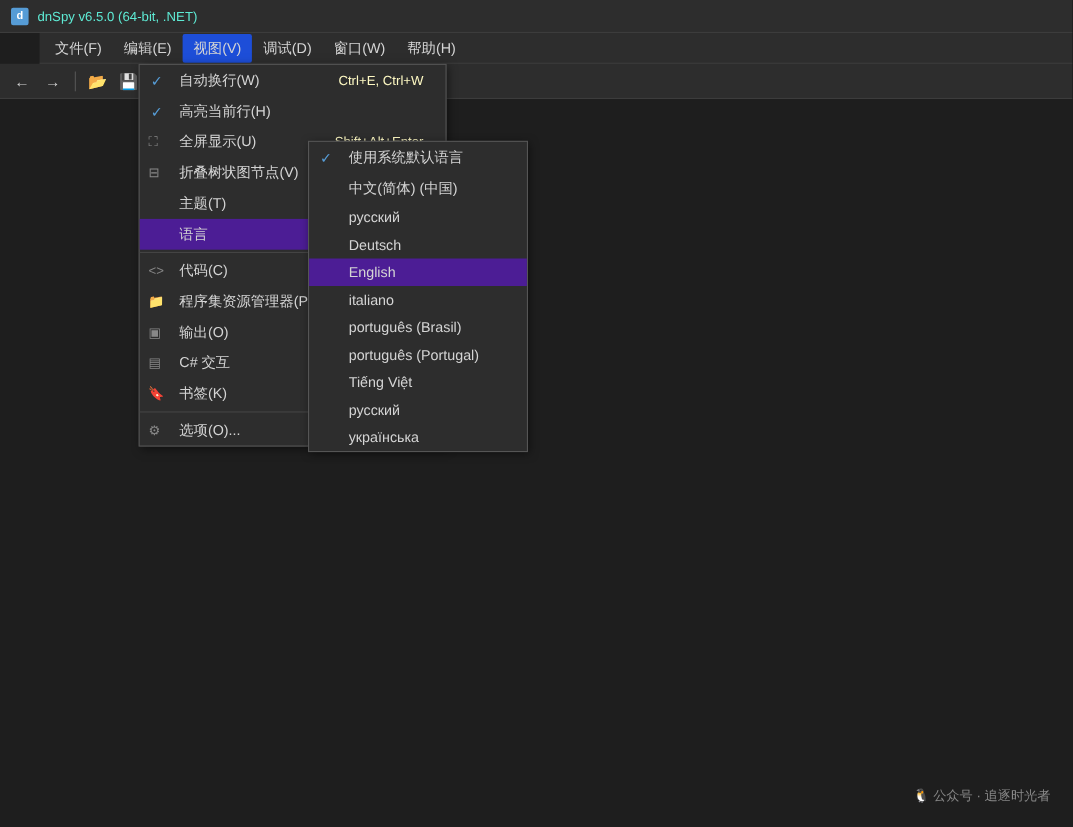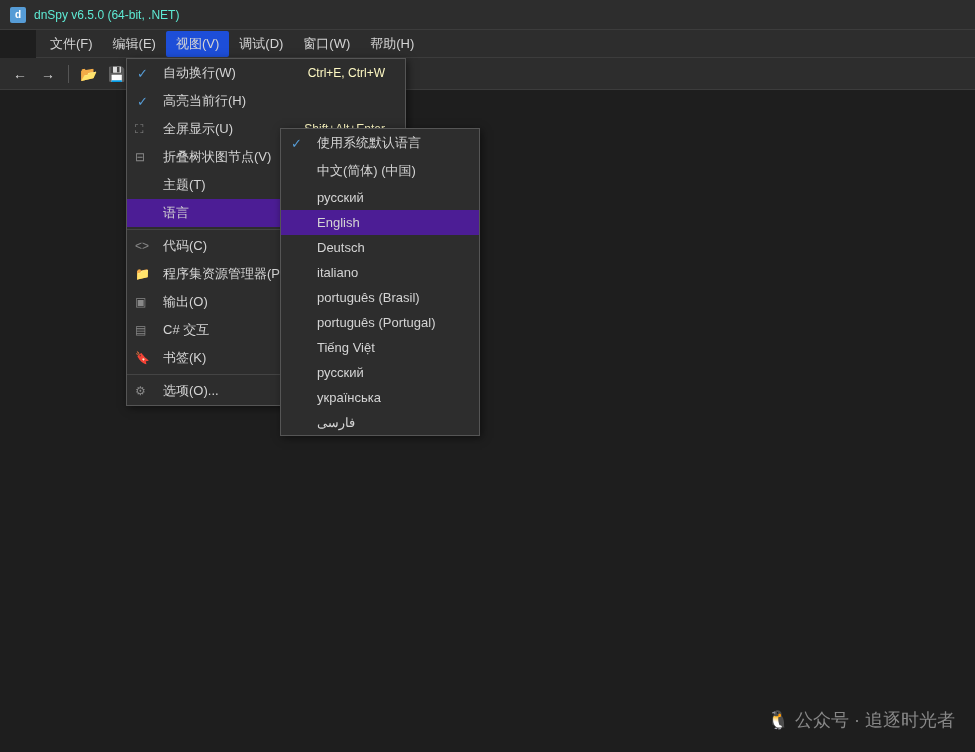--- a/index.html
+++ b/index.html
@@ -178,21 +178,21 @@
       box-shadow: 2px 2px 8px rgba(0,0,0,0.5);
       z-index: 101;
     }
 
     
     .watermark {
       position: absolute;
       bottom: 20px;
       right: 20px;
       color: #888;
-      font-size: 18px;
+      font-size: 12px;
       margin-left: 20px;
     }
 
     
     .main-content {
       position: absolute;
       top: 90px;
       left: 0;
       right: 0;
       bottom: 0;
@@ -315,45 +315,42 @@
   <div class="dropdown-item">
     <span class="check-mark">✓</span>
     <span>使用系统默认语言</span>
   </div>
   <div class="dropdown-item">
     <span>中文(简体) (中国)</span>
   </div>
   <div class="dropdown-item">
     <span>русский</span>
   </div>
+  <div class="dropdown-item">
+    <span>Deutsch</span>
+  </div>
   <div class="dropdown-item active-item">
     <span>English</span>
   </div>
   <div class="dropdown-item">
-    <span>Deutsch</span>
-  </div>
-  <div class="dropdown-item">
     <span>italiano</span>
   </div>
   <div class="dropdown-item">
     <span>português (Brasil)</span>
   </div>
   <div class="dropdown-item">
     <span>português (Portugal)</span>
   </div>
   <div class="dropdown-item">
     <span>Tiếng Việt</span>
   </div>
   <div class="dropdown-item">
     <span>русский</span>
   </div>
   <div class="dropdown-item">
     <span>українська</span>
-  </div>
-  <div class="dropdown-item">
-    <span>فارسی</span>
   </div>
 </div>
 
 <div class="watermark">
   <span>🐧 </span>
   <span>公众号 · 追逐时光者</span>
 </div>
 
 </body></html>

